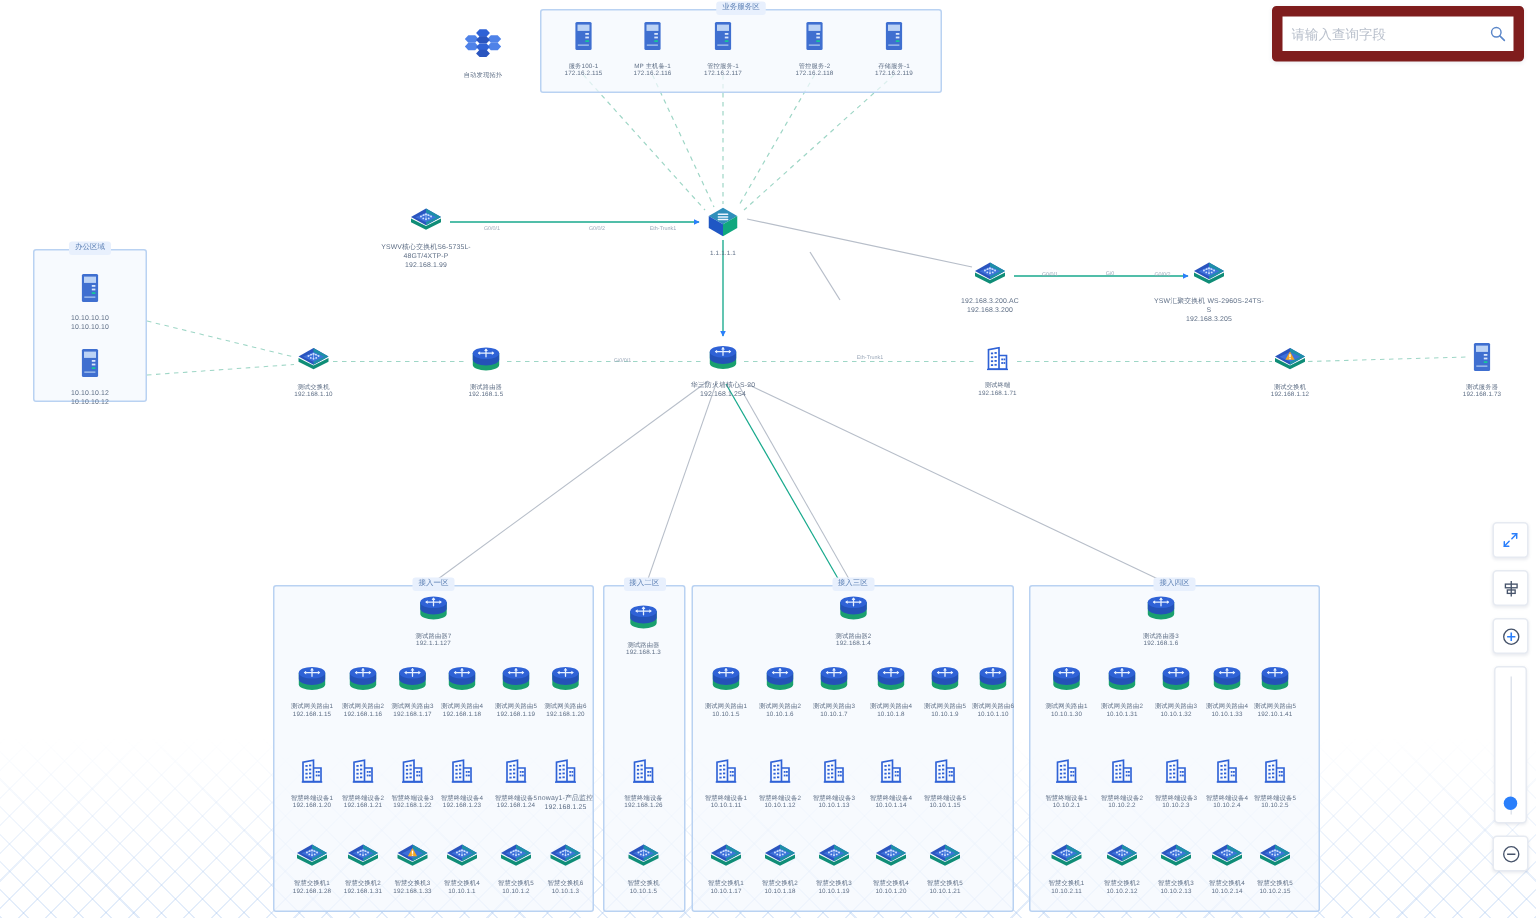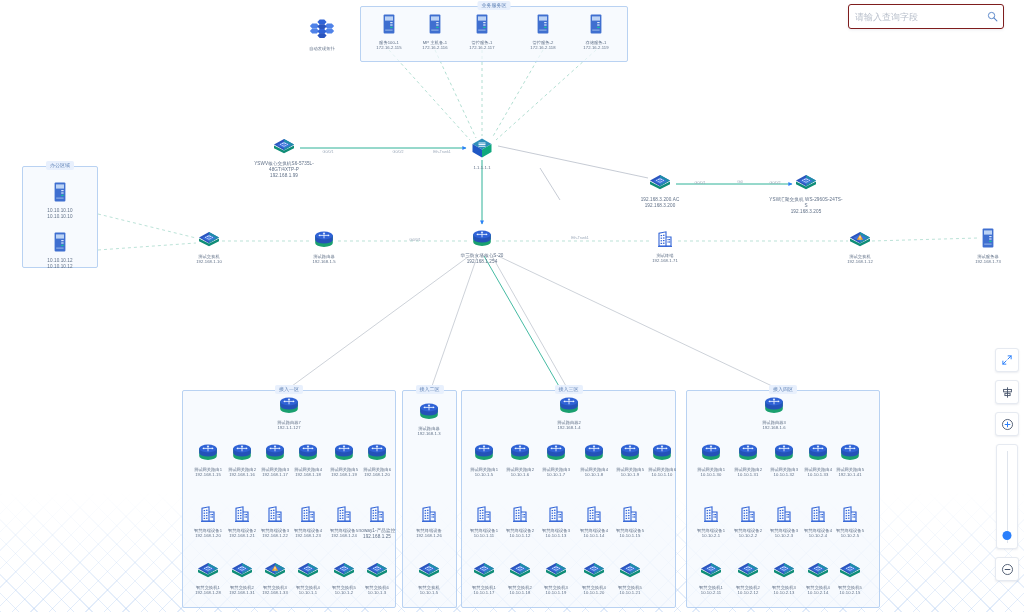--- a/index.html
+++ b/index.html
@@ -18,21 +18,21 @@
     -webkit-mask-image:linear-gradient(to top, rgba(0,0,0,.85), rgba(0,0,0,0));
     mask-image:linear-gradient(to top, rgba(0,0,0,.85), rgba(0,0,0,0));
     pointer-events:none;z-index:0;
   }
   #canvas{position:absolute;inset:0;z-index:1;}
   #links{position:absolute;inset:0;width:1024px;height:612px;z-index:1;pointer-events:none;}
 
   
   #searchbox{
     position:absolute;left:848px;top:4px;width:154px;height:23px;
-    background:#fff;border:1px solid #7f1d1d;border-radius:3px;
+    background:#fff;border:7px solid #7f1d1d;border-radius:3px;
     box-shadow:0 1px 3px rgba(60,80,120,.10);
     display:flex;align-items:flex-start;z-index:40;
   }
   #searchbox input{
     flex:1;border:0;outline:none;background:transparent;
     font-size:9px;color:#3a4758;padding:0 6px;height:100%;
     font-family:"Liberation Sans","DejaVu Sans",sans-serif;
   }
   #searchbox input::placeholder{color:#b9c0cc;}
   .search-ico{width:22px;height:100%;display:flex;align-items:center;justify-content:center;cursor:pointer;}

